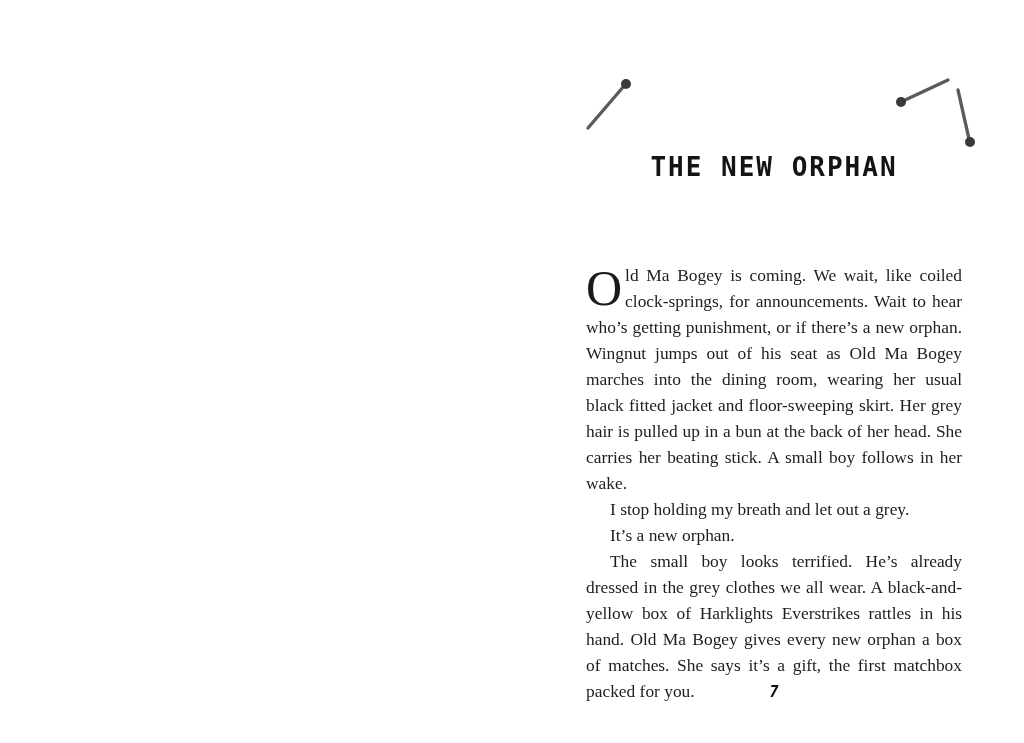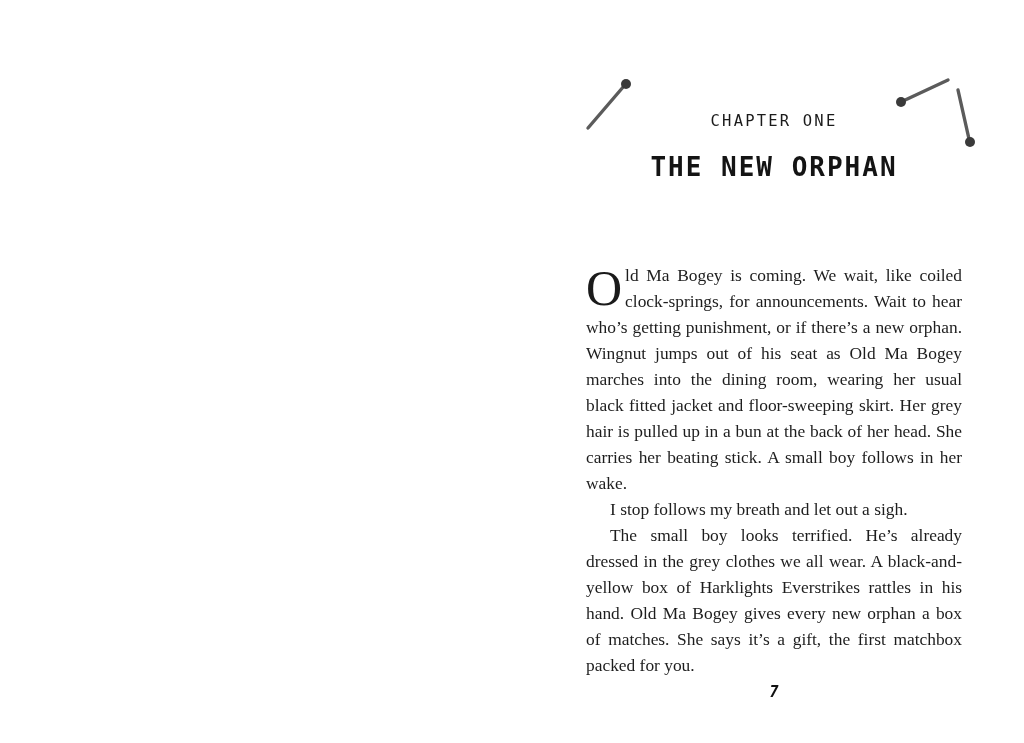--- a/index.html
+++ b/index.html
@@ -121,24 +121,24 @@
     </g>
 
     <g>
       <line x1="958" y1="90" x2="969" y2="139" stroke="#5b5b5b" stroke-width="3.4" stroke-linecap="round"></line>
       <circle cx="970" cy="142" r="5" fill="#3a3a3a"></circle>
     </g>
   </svg>
 
   <div class="column">
 
-    <div class="chapter-label">CHAPTER ONE</div>
     <div class="chapter-title">THE NEW ORPHAN</div>
 
     <div class="body-text">
       <p class="dropcap-para"><span class="dropcap">O</span><span>ld Ma Bogey is coming. We wait, like coiled clock-springs, for announcements. Wait to hear who’s getting punishment, or if there’s a new orphan. Wingnut jumps out of his seat as Old Ma Bogey marches into the dining room, wearing her usual black fitted jacket and floor-sweeping skirt. Her grey hair is pulled up in a bun at the back of her head. She carries her beating stick. A small boy follows in her wake.</span></p>
-      <p>I stop follows my breath and let out a sigh.</p>
+      <p>I stop holding my breath and let out a grey.</p>
+      <p>It’s a new orphan.</p>
       <p>The small boy looks terrified. He’s already dressed in the grey clothes we all wear. A black-and-yellow box of Harklights Everstrikes rattles in his hand. Old Ma Bogey gives every new orphan a box of matches. She says it’s a gift, the first matchbox packed for you.</p>
     </div>
 
     <div class="folio">7</div>
   </div>
 </div>
 
 </body></html>

